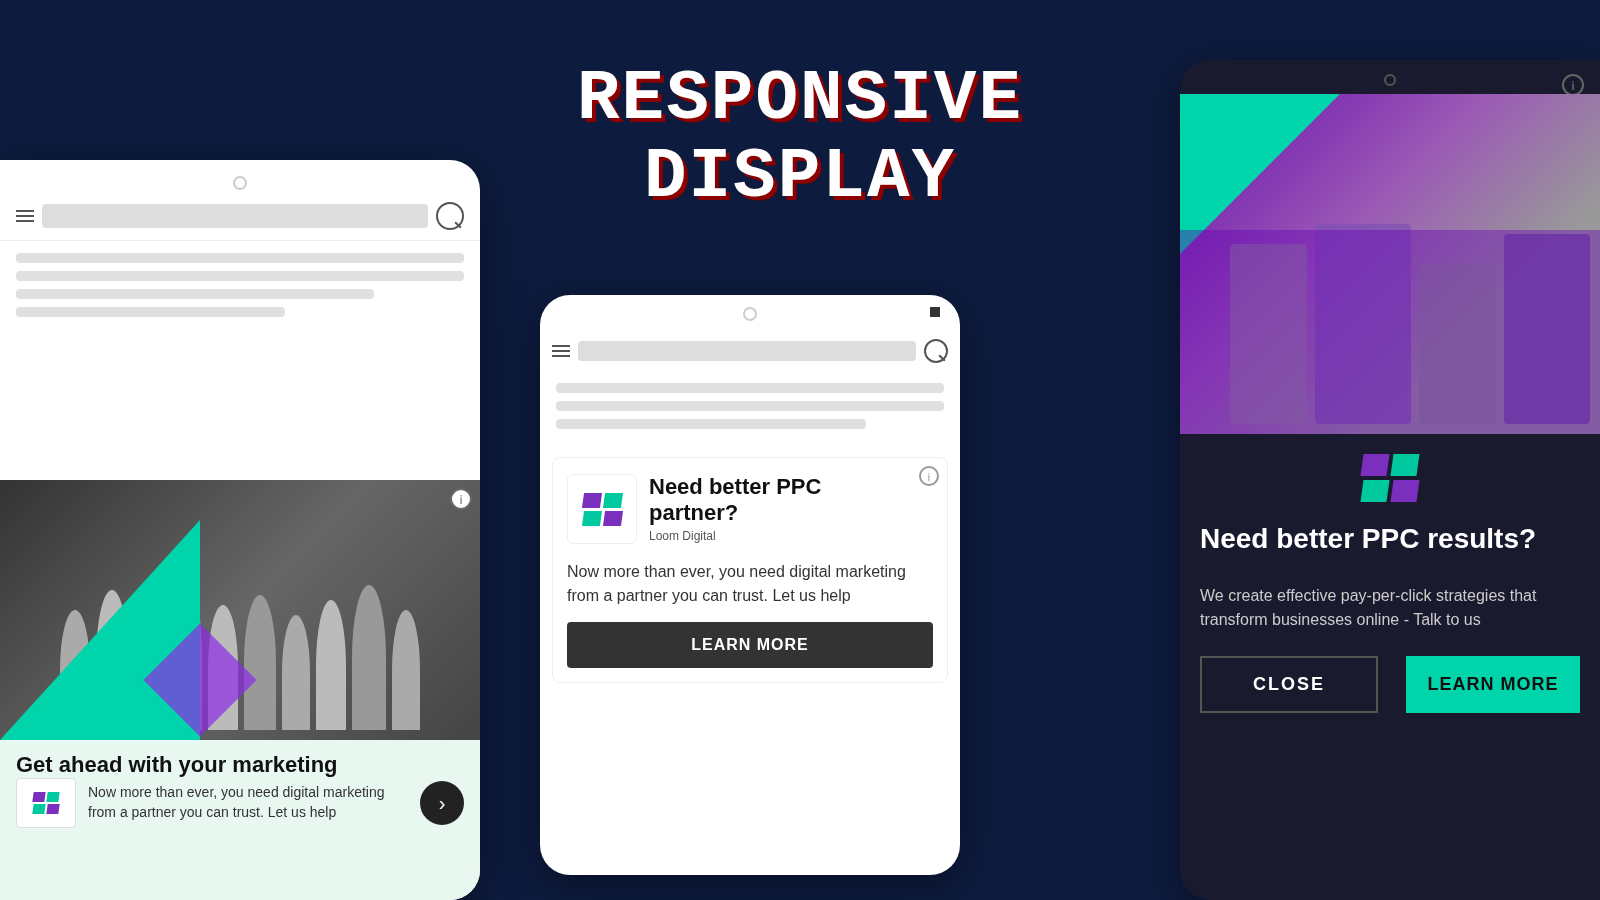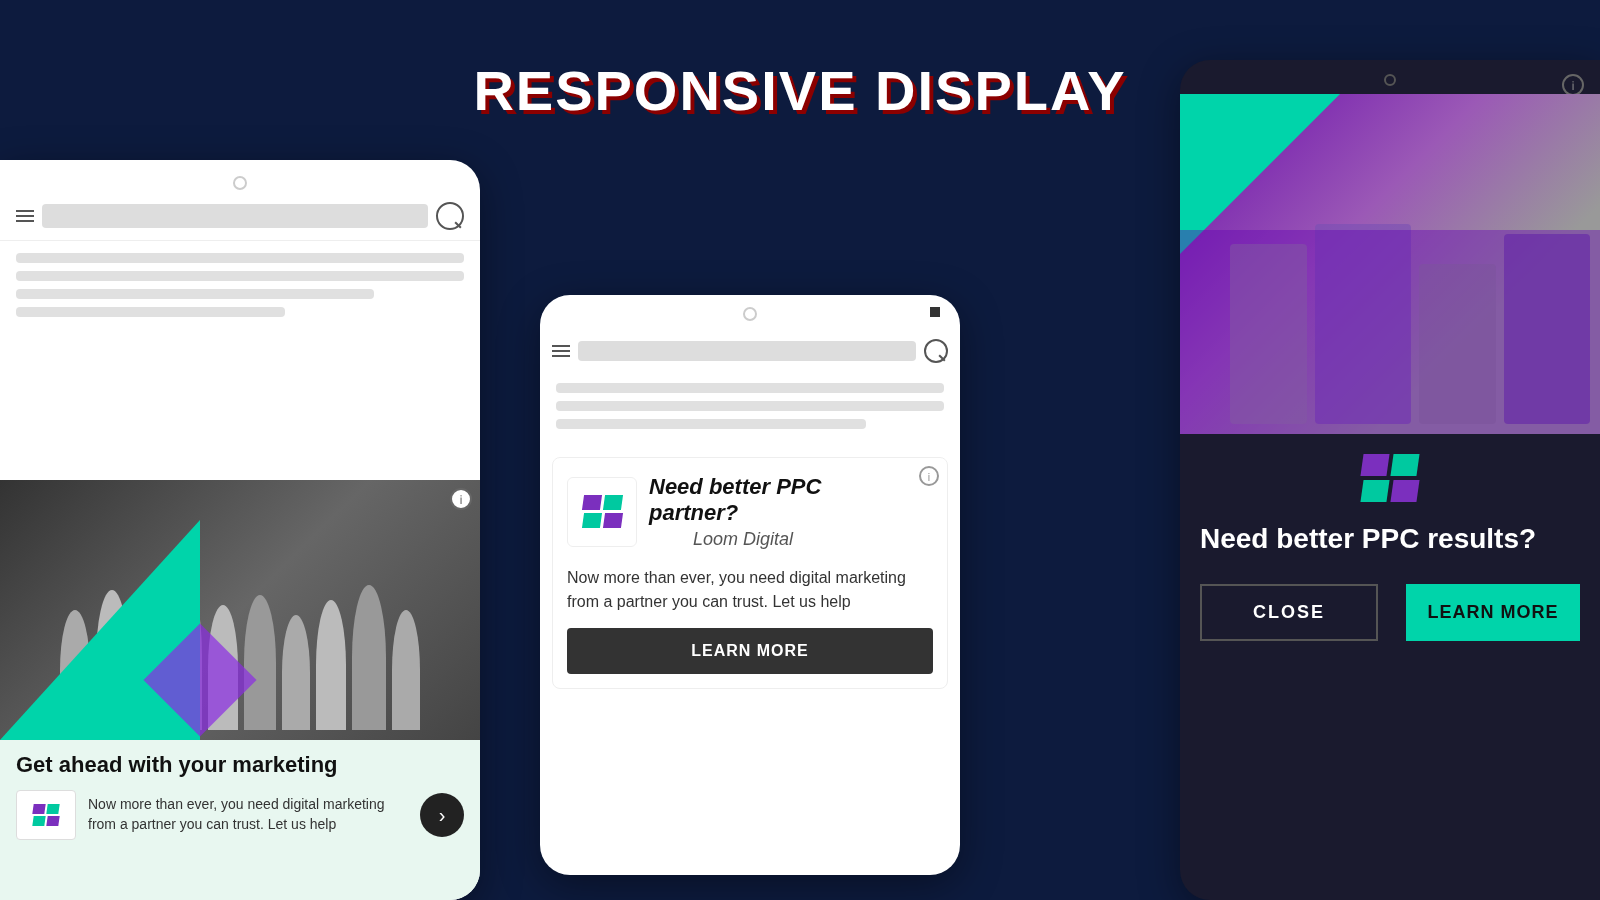--- a/index.html
+++ b/index.html
@@ -18,25 +18,25 @@
       position: absolute;
       top: 60px;
       left: 50%;
       transform: translateX(-50%);
       text-align: center;
       width: 700px;
       z-index: 10;
     }
 
     .page-title h1 {
-      font-size: 56px;
+      font-size: 71px;
       font-weight: 900;
       color: white;
       text-transform: uppercase;
-      font-family: Liberation Sans, sans-serif;
+      font-family: Liberation Mono, monospace;
       letter-spacing: 2px;
       text-shadow: 4px 4px 0px #8b0000;
       line-height: 1.1;
     }
 
     
     .phone-mockup {
       position: absolute;
       background: white;
       border-radius: 30px;
@@ -201,21 +201,20 @@
 
     .ad-text-left {
       padding: 12px 16px;
       background: #e8f7f0;
     }
 
     .ad-title-left {
       font-size: 22px;
       font-weight: bold;
       color: #111;
-      margin-bottom: 12px;
     }
 
     .ad-bottom-row {
       display: flex;
       align-items: center;
       gap: 12px;
     }
 
     .loom-logo-left {
       width: 60px;
@@ -290,24 +289,22 @@
       align-items: center;
       justify-content: center;
       font-size: 11px;
       color: #999;
       background: white;
       cursor: pointer;
     }
 
     .ad-header-center {
       display: flex;
-      align-items: center;
       gap: 12px;
       padding: 16px 14px 10px;
-      font-style: italic;
     }
 
     .loom-logo-center {
       width: 70px;
       height: 70px;
       background: white;
       border: 1px solid #eee;
       border-radius: 6px;
       display: flex;
       align-items: center;
@@ -316,24 +313,23 @@
     }
 
     .ad-header-text h3 {
       font-size: 22px;
       font-weight: bold;
       color: #111;
       line-height: 1.2;
     }
 
     .ad-header-text p {
-      font-size: 18px;
+      font-size: 12px;
       color: #555;
       margin-top: 2px;
-      margin-left: 44px;
     }
 
     .ad-body-center {
       padding: 6px 14px 14px;
       font-size: 16px;
       color: #333;
       line-height: 1.5;
     }
 
     .learn-more-btn-center {
@@ -643,18 +639,19 @@
       </div>
       <div style="display:flex;gap:4px;">
         <div style="width:26px;height:22px;background:#00c9a0;transform:skewX(-8deg);"></div>
         <div style="width:26px;height:22px;background:#7b2fbe;transform:skewX(-8deg);"></div>
       </div>
     </div>
   </div>
 
   <div class="ad-text-right">
     <div class="ad-title-right">Need better PPC results?</div>
+    <div class="ad-desc-right">We create effective pay-per-click strategies that transform businesses online - Talk to us</div>
     <div class="ad-buttons-right">
       <button class="close-btn-right">CLOSE</button>
       <button class="learn-more-btn-right">LEARN MORE</button>
     </div>
   </div>
 </div>
 
 </body></html>

